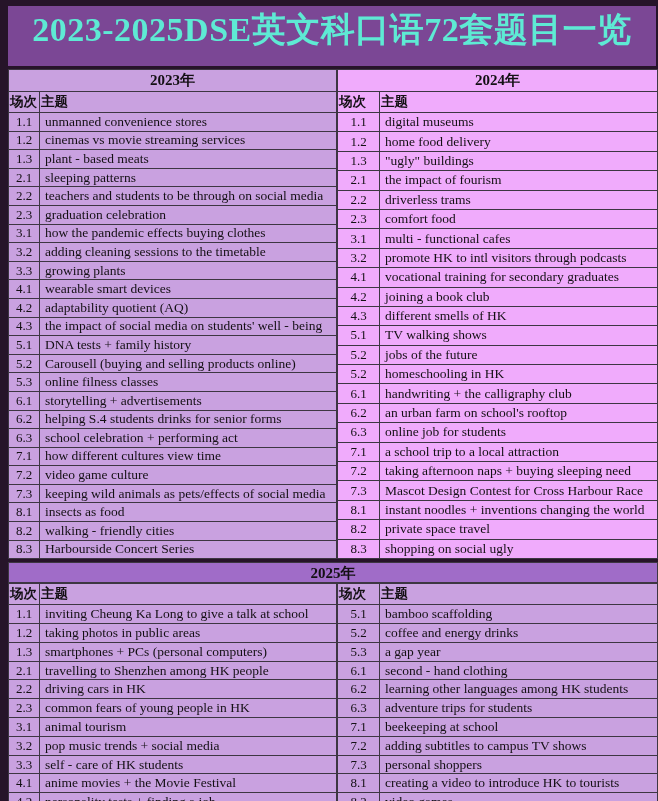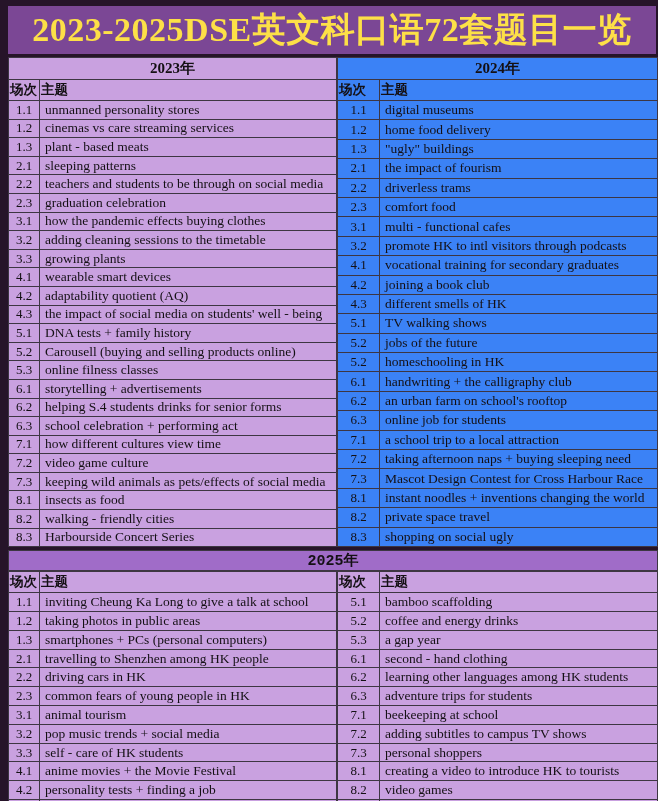--- a/index.html
+++ b/index.html
@@ -9,63 +9,62 @@
     height: 801px;
     background: #261429;
     overflow: hidden;
     box-sizing: border-box;
     padding: 6px 0 0 8px;
     font-family: "Liberation Serif", "DejaVu Serif", serif;
     color: #141014;
   }
   .title-bar {
     width: 648px;
-    height: 48px;
+    height: 60px;
     line-height: 48px;
     background: #7b4795;
-    color: #fde047;
+    color: #5eead4;
     font-size: 34px;
     font-weight: bold;
     text-align: center;
     letter-spacing: 0.5px;
     white-space: nowrap;
   }
   .tables-wrap { display: flex; margin-top: 3px; }
   table { border-collapse: collapse; table-layout: fixed; padding-left: 8px; }
   .t-left  { width: 329px; }
   .t-right { width: 321px; }
   th, td { border: 1px solid #3d3642; overflow: hidden; white-space: nowrap; }
   .year-h {
     height: 18px; font-size: 15px; font-weight: bold; text-align: center;
   }
   .sub-h {
     height: 17px; font-size: 13.5px; font-weight: bold; text-align: left;
   }
   .purple  { background: #c9a1e0; }
-  .lightbg { background: #3b82f6; }
+  .lightbg { background: #f0abfc; }
   td.session {
     height: 17.6px; font-size: 13px; text-align: center; padding: 0;
   }
   td.topic {
     height: 17.6px; font-size: 13.5px; text-align: left; padding: 0 3px 0 5px;
   }
   .t-left  .col-session { width: 31px; }
   .t-right .col-session { width: 42px; }
   .band-2025 {
     width: 650px;
     height: 21px;
     line-height: 21px;
     margin-top: 3px;
     background: #a06cc8;
     font-size: 15px;
     font-weight: bold;
     text-align: center;
     border: 1px solid #3d3642;
     box-sizing: border-box;
-    font-family: Liberation Mono, monospace;
   }
   .b25 td.session, .b25 td.topic { height: 17.8px; }
 </style>
 </head>
 <body>
 
 <div class="page">
 
   <div class="title-bar">2023-2025DSE英文科口语72套题目一览</div>
 
@@ -82,26 +81,26 @@
         </tr>
         <tr>
           <th class="sub-h">场次</th>
           <th class="sub-h">主题</th>
         </tr>
       </thead>
       <tbody>
 
           <tr>
             <td class="session">1.1</td>
-            <td class="topic">unmanned personality stores</td>
+            <td class="topic">unmanned convenience stores</td>
           </tr>
 
           <tr>
             <td class="session">1.2</td>
-            <td class="topic">cinemas vs care streaming services</td>
+            <td class="topic">cinemas vs movie streaming services</td>
           </tr>
 
           <tr>
             <td class="session">1.3</td>
             <td class="topic">plant - based meats</td>
           </tr>
 
           <tr>
             <td class="session">2.1</td>
             <td class="topic">sleeping patterns</td>

